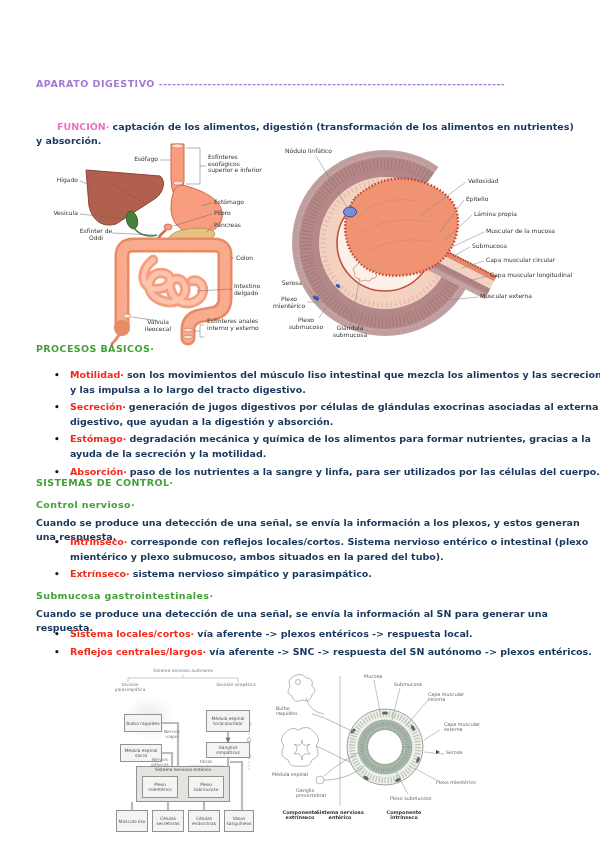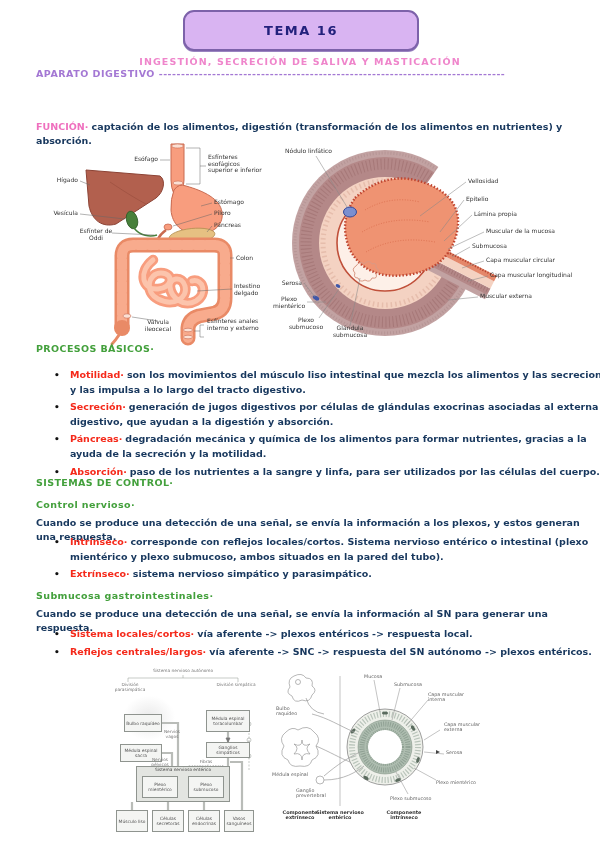--- a/index.html
+++ b/index.html
@@ -3,28 +3,28 @@
 <meta charset="utf-8">
 <style>
   html,body{margin:0;padding:0;background:#888;}
   .page{position:relative;width:600px;height:848px;background:#ffffff;font-family:"DejaVu Sans",sans-serif;overflow:hidden;margin:0 auto;}
 
   
   .title-box{position:absolute;left:183px;top:10px;width:232px;height:37px;background:#d9b4f2;border:2px solid #7d62aa;border-radius:11px;display:flex;align-items:center;justify-content:center;box-shadow:0 1px 0 #9a84c0;}
   .title-box span{color:#23217c;font-weight:bold;font-size:13px;letter-spacing:1.5px;}
   .subtitle{position:absolute;left:0;top:56px;width:100%;text-align:center;color:#ef85cb;font-weight:bold;font-size:9.5px;letter-spacing:1.1px;}
 
-  .h-purple{position:absolute;left:36px;top:68px;width:546px;color:#a478d4;font-weight:bold;font-size:9.5px;letter-spacing:.5px;white-space:nowrap;overflow:hidden;}
+  .h-purple{position:absolute;left:36px;top:78px;width:546px;color:#a478d4;font-weight:bold;font-size:9.5px;letter-spacing:.5px;white-space:nowrap;overflow:hidden;}
   .para{position:absolute;left:36px;width:546px;font-size:9.5px;font-weight:bold;line-height:14px;}
   .h-green{position:absolute;left:36px;color:#43a03c;font-weight:bold;font-size:9.5px;letter-spacing:.4px;}
 
   .tx-black{color:#1c1c1c;}
   .tx-navy{color:#17375d;}
   .tx-green{color:#57a73c;}
-  .tx-pink{color:#ef6fbe;}
+  .tx-pink{color:#ef6fbe;margin-left:21px;}
   .tx-red{color:#f5291a;margin-right:3px;}
 
   ul.blist{position:absolute;left:36px;width:548px;margin:0;padding:0 0 0 34px;list-style:none;}
   ul.blist li{position:relative;font-size:9.5px;font-weight:bold;line-height:14.6px;color:#17375d;margin-bottom:3px;}
   ul.blist li::before{content:"\2022";position:absolute;left:-16px;top:0;color:#111;font-size:9px;}
 
   
   .fig{position:absolute;}
   .fig svg{position:absolute;left:0;top:0;}
   .lbl{position:absolute;font-size:6px;line-height:6.6px;color:#333;font-weight:normal;}
@@ -39,24 +39,20 @@
 
   
   .clbl{position:absolute;font-size:4.8px;line-height:5.3px;color:#666;}
   .ccap{position:absolute;font-size:4.9px;line-height:5.4px;color:#333;font-weight:bold;text-align:center;}
 </style>
 </head>
 <body>
 
 <div class="page">
 
-  <div class="title-box">
-    <span>TEMA 16</span>
-  </div>
-  <div class="subtitle">INGESTIÓN, SECRECIÓN DE SALIVA Y MASTICACIÓN</div>
 
   <div class="h-purple"><span>APARATO DIGESTIVO</span> <span>------------------------------------------------------------------------------</span></div>
 
 
   <div class="para" style="top:120px">
     <span class="tx-pink">FUNCIÓN·</span>
     <span class="tx-navy">captación de los alimentos, digestión (transformación de los alimentos en nutrientes) y absorción.</span>
   </div>
 
   <div class="fig" style="left:50px;top:140px;width:250px;height:208px">
@@ -183,21 +179,21 @@
     <span class="lbl r" style="left:2px;top:140px;width:30px">Serosa</span>
     <span class="lbl c" style="left:0px;top:156px;width:38px">Plexo mientérico</span>
     <span class="lbl c" style="left:14px;top:177px;width:44px">Plexo submucoso</span>
     <span class="lbl c" style="left:58px;top:185px;width:44px">Glándula submucosa</span>
   </div>
 
   <div class="h-green" style="top:343px">PROCESOS BÁSICOS·</div>
   <ul class="blist" style="top:368px">
     <li><span class="tx-red">Motilidad·</span><span class="tx-navy">son los movimientos del músculo liso intestinal que mezcla los alimentos y las secreciones, y las impulsa a lo largo del tracto digestivo.</span></li>
     <li><span class="tx-red">Secreción·</span><span class="tx-navy">generación de jugos digestivos por células de glándulas exocrinas asociadas al externa digestivo, que ayudan a la digestión y absorción.</span></li>
-    <li><span class="tx-red">Páncreas·</span><span class="tx-navy">degradación mecánica y química de los alimentos para formar nutrientes, gracias a la ayuda de la secreción y la motilidad.</span></li>
+    <li><span class="tx-red">Estómago·</span><span class="tx-navy">degradación mecánica y química de los alimentos para formar nutrientes, gracias a la ayuda de la secreción y la motilidad.</span></li>
     <li><span class="tx-red">Absorción·</span><span class="tx-navy">paso de los nutrientes a la sangre y linfa, para ser utilizados por las células del cuerpo.</span></li>
   </ul>
 
   <div class="h-green" style="top:477px">SISTEMAS DE CONTROL·</div>
   <div class="h-green" style="top:499px">Control nervioso·</div>
   <div class="para" style="top:516px">
     <span class="tx-navy">Cuando se produce una detección de una señal, se envía la información a los plexos, y estos generan una respuesta.</span>
   </div>
   <ul class="blist" style="top:535px">
     <li><span class="tx-red">Intrínseco·</span><span class="tx-navy">corresponde con reflejos locales/cortos. Sistema nervioso entérico o intestinal (plexo mientérico y plexo submucoso, ambos situados en la pared del tubo).</span></li>

